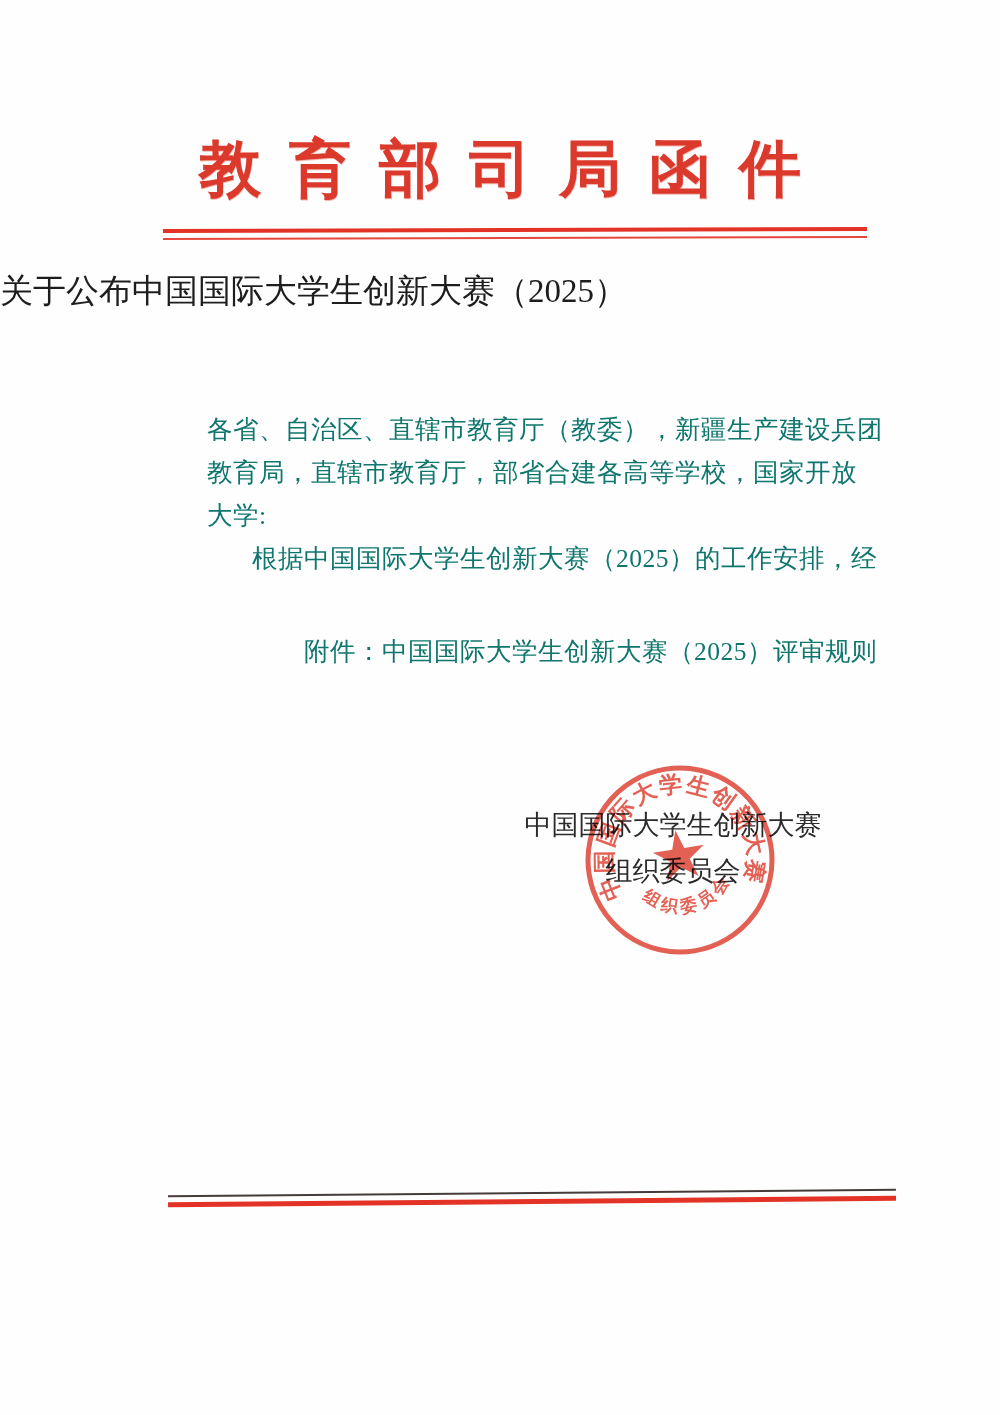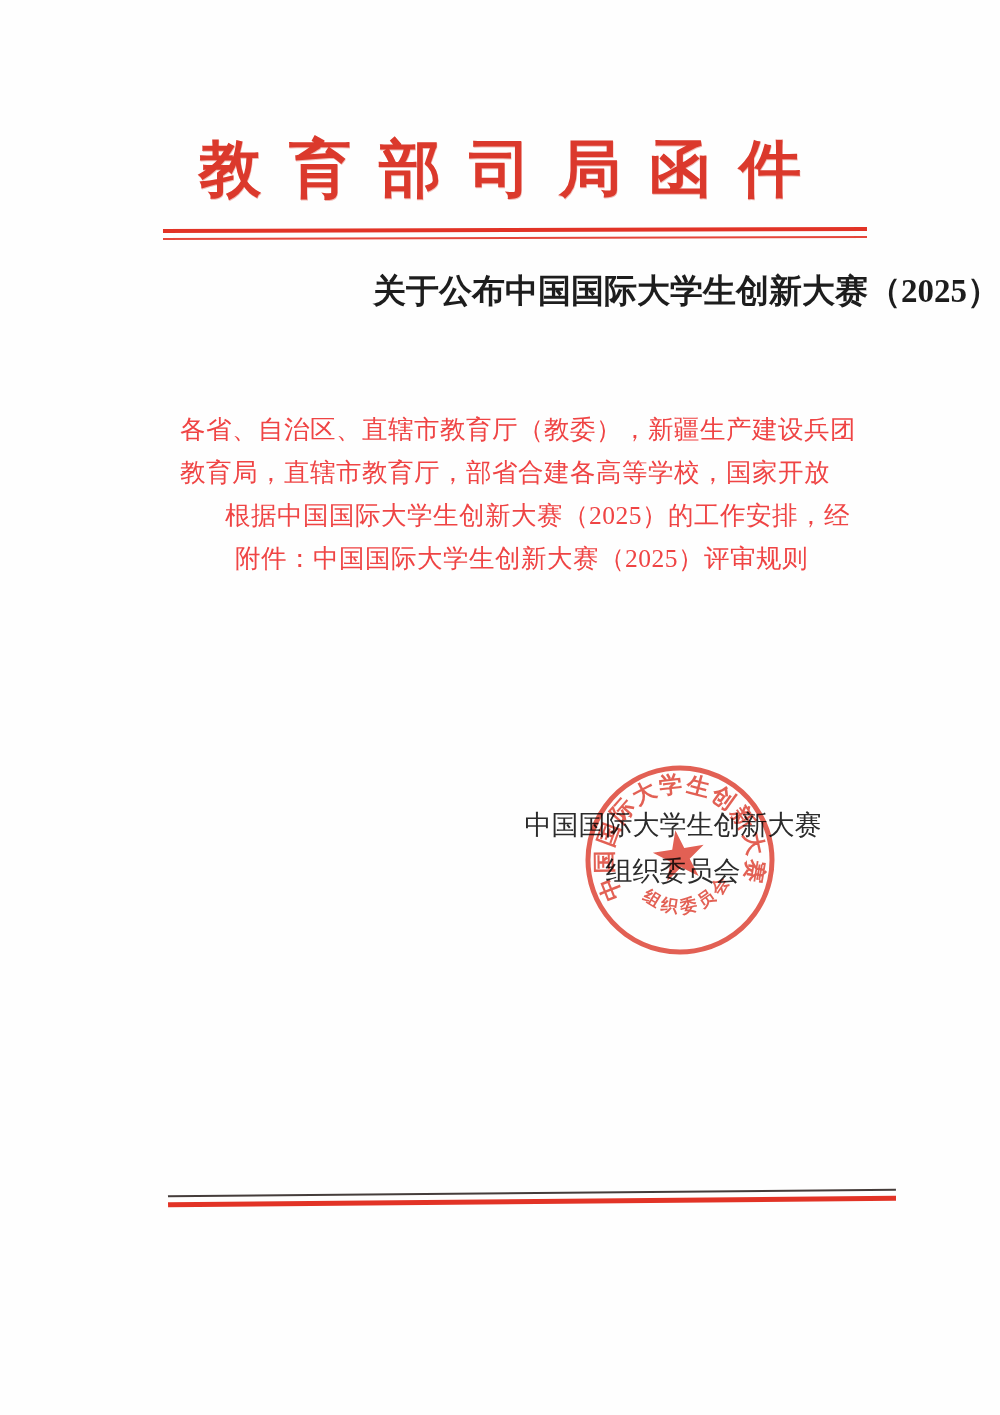--- a/index.html
+++ b/index.html
@@ -24,33 +24,33 @@
   }
 
   
   .rule-top { position: absolute; top: 228px; left: 163px; width: 704px; transform: rotate(-0.15deg); }
   .rule-top .thick { height: 4px; background: #e23326; }
   .rule-top .thin  { height: 2px; background: #e23326; margin-top: 5px; opacity: 0.9; }
 
   
   .doc-title {
     position: absolute; top: 268px; left: 0; width: 100%;
-    text-align: right; color: #1d1d1d;
-    font-size: 33px; font-weight: 700; line-height: 46px;
+    text-align: left; color: #1d1d1d;
+    font-size: 33px; font-weight: 400; line-height: 46px;
   }
 
   
   .body-block {
-    position: absolute; top: 408px; left: 180px; width: 670px;
-    color: #ef4444; font-size: 25.5px; line-height: 43px;
+    position: absolute; top: 408px; left: 207px; width: 670px;
+    color: #0f766e; font-size: 25.5px; line-height: 43px;
     letter-spacing: 0.5px;
   }
   .body-line { white-space: nowrap; }
   .indent-first { text-indent: 45px; }
-  .attachment-line { text-indent: 55px; white-space: nowrap; }
+  .attachment-line { margin-top: 50px; text-indent: 55px; white-space: nowrap; text-align: right; }
 
   
   .signature {
     position: absolute; top: 802px; left: 473px; width: 400px;
     text-align: center; color: #2b2b2b;
     font-size: 27px; line-height: 46px;
   }
 
   
   .seal {
@@ -86,20 +86,21 @@
   </div>
 
   <div class="doc-title">
     <div>关于公布中国国际大学生创新大赛（2025）</div>
   </div>
 
   <div class="body-block">
     <div>
       <div class="body-line">各省、自治区、直辖市教育厅（教委），新疆生产建设兵团</div>
       <div class="body-line">教育局，直辖市教育厅，部省合建各高等学校，国家开放</div>
+      <div class="body-line">大学:</div>
     </div>
     <div>
       <div class="body-line indent-first">根据中国国际大学生创新大赛（2025）的工作安排，经</div>
     </div>
     <div class="attachment-line">附件：中国国际大学生创新大赛（2025）评审规则</div>
   </div>
 
   <div class="signature">
     <div>中国国际大学生创新大赛</div>
     <div>组织委员会</div>

